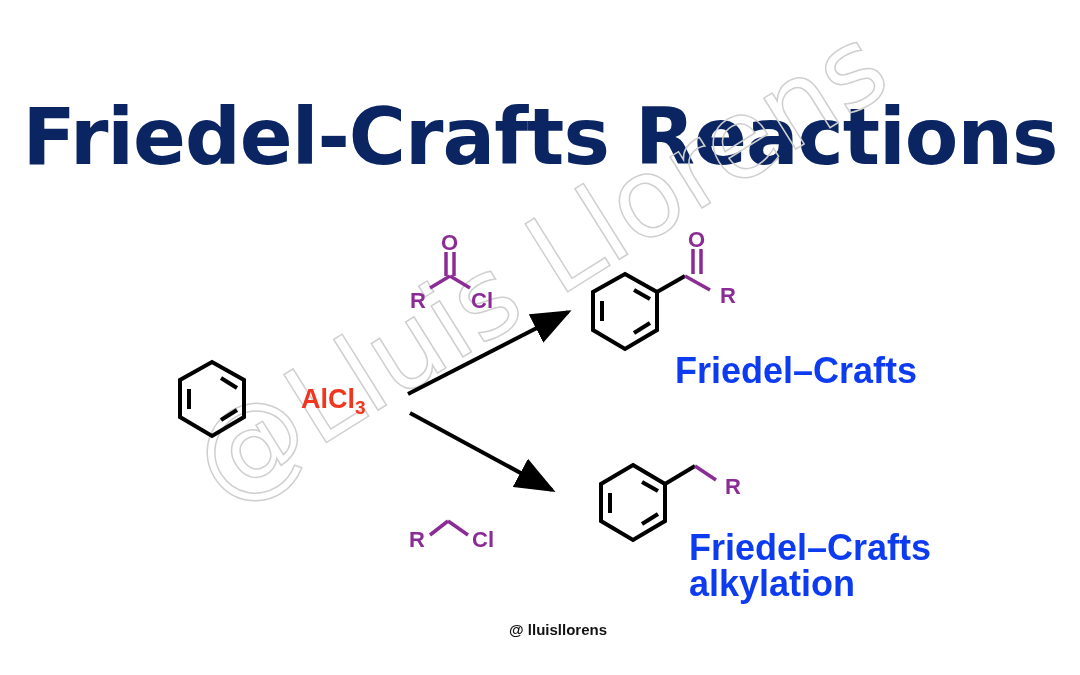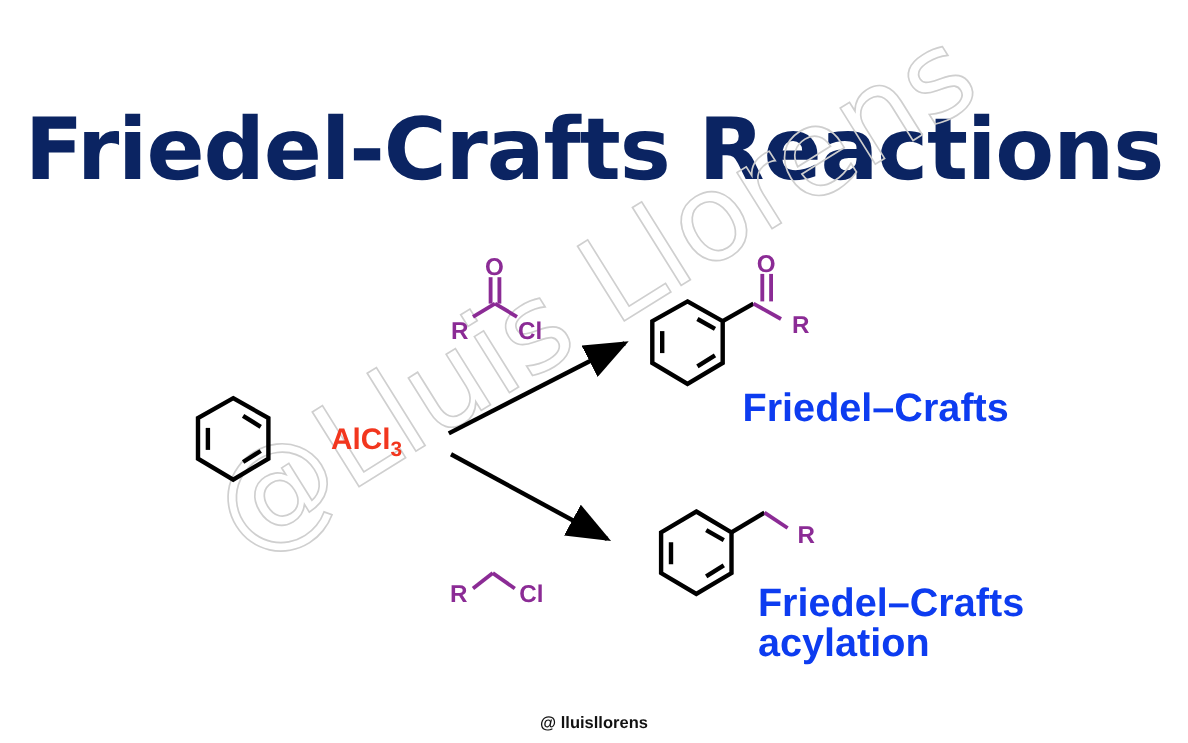--- a/index.html
+++ b/index.html
@@ -4,21 +4,21 @@
 <style>
   html,body{margin:0;padding:0;background:#fff;}
   body{width:1080px;height:675px;position:relative;overflow:hidden;font-family:"Liberation Sans",sans-serif;}
   .title{position:absolute;left:0;top:92px;width:1080px;text-align:center;font-family:"DejaVu Sans",sans-serif;font-weight:bold;font-size:78px;color:#0b2462;letter-spacing:-1px;}
   .watermark{position:absolute;left:170px;top:420px;font-family:"DejaVu Sans",sans-serif;font-size:110px;color:transparent;-webkit-text-stroke:1.5px #cfcfcf;transform:rotate(-32deg);transform-origin:left top;white-space:nowrap;}
   svg{position:absolute;left:0;top:0;}
   .lbl{position:absolute;font-weight:bold;}
   .purple{color:#8b2b95;font-size:22px;}
   .blue{color:#0d3cf0;font-size:36px;line-height:36px;}
   .red{color:#f2361e;font-size:27px;}
-  .credit{position:absolute;left:491px;top:621px;font-size:15px;font-weight:bold;color:#111;margin-top:28px;}
+  .credit{position:absolute;left:509px;top:621px;font-size:15px;font-weight:bold;color:#111;}
 </style>
 </head>
 <body>
 
 <div class="title">Friedel-Crafts Reactions</div>
 <div class="watermark">@Lluis Llorens</div>
 
 <svg width="1080" height="675">
   <defs>
     <marker id="ah" markerWidth="10" markerHeight="8" refX="9" refY="4" orient="auto" markerUnits="strokeWidth">
@@ -82,16 +82,16 @@
 </div>
 
 <span class="lbl red" style="left:301px;top:384px"><span>AlCl</span><sub style="font-size:19px">3</sub></span>
 
 <span class="lbl purple" style="left:409px;top:527px">R</span>
 <span class="lbl purple" style="left:472px;top:527px">Cl</span>
 
 <span class="lbl purple" style="left:725px;top:474px">R</span>
 <div class="lbl blue" style="left:689px;top:530px">
   <div>Friedel–Crafts</div>
-  <div>acylation</div>
+  <div>alkylation</div>
 </div>
 
 <div class="credit">@ lluisllorens</div>
 
 </body></html>

